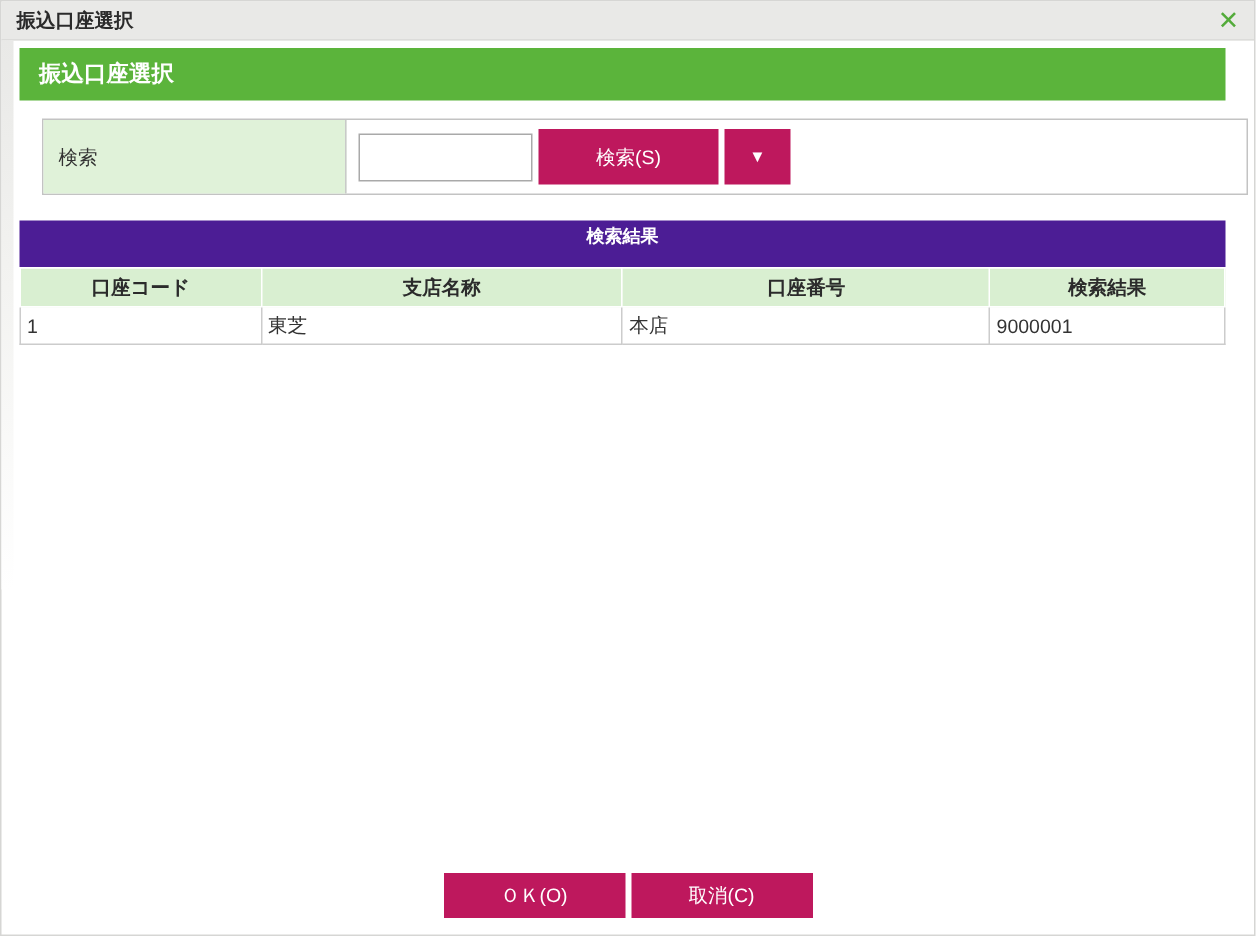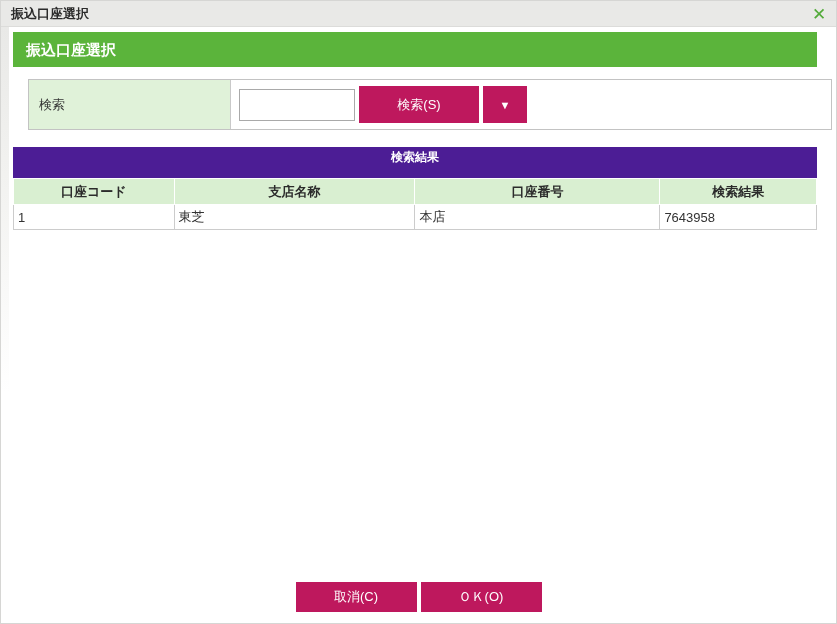--- a/index.html
+++ b/index.html
@@ -145,22 +145,22 @@
         <th>支店名称</th>
         <th>口座番号</th>
         <th>検索結果</th>
       </tr>
     </thead>
     <tbody>
       <tr>
         <td>1</td>
         <td>東芝</td>
         <td>本店</td>
-        <td>7643958</td>
+        <td>9000001</td>
       </tr>
     </tbody>
   </table>
 </div>
 
 <div class="footer">
+  <button class="btn-orange">ＯＫ(O)</button>
   <button class="btn-orange">取消(C)</button>
-  <button class="btn-orange">ＯＫ(O)</button>
 </div>
 
 </body></html>

